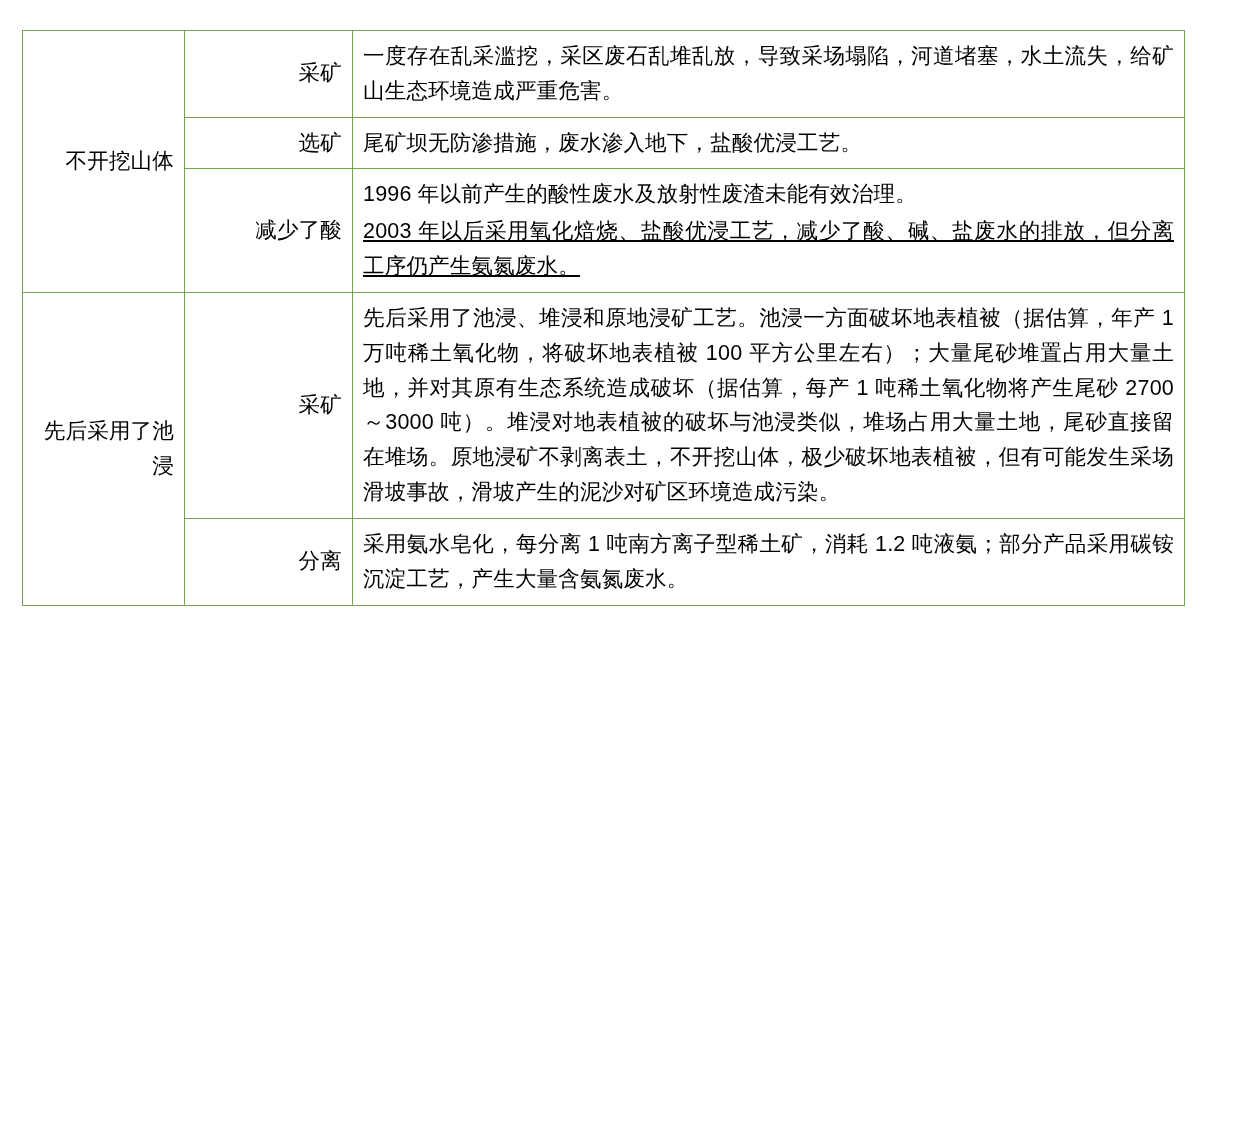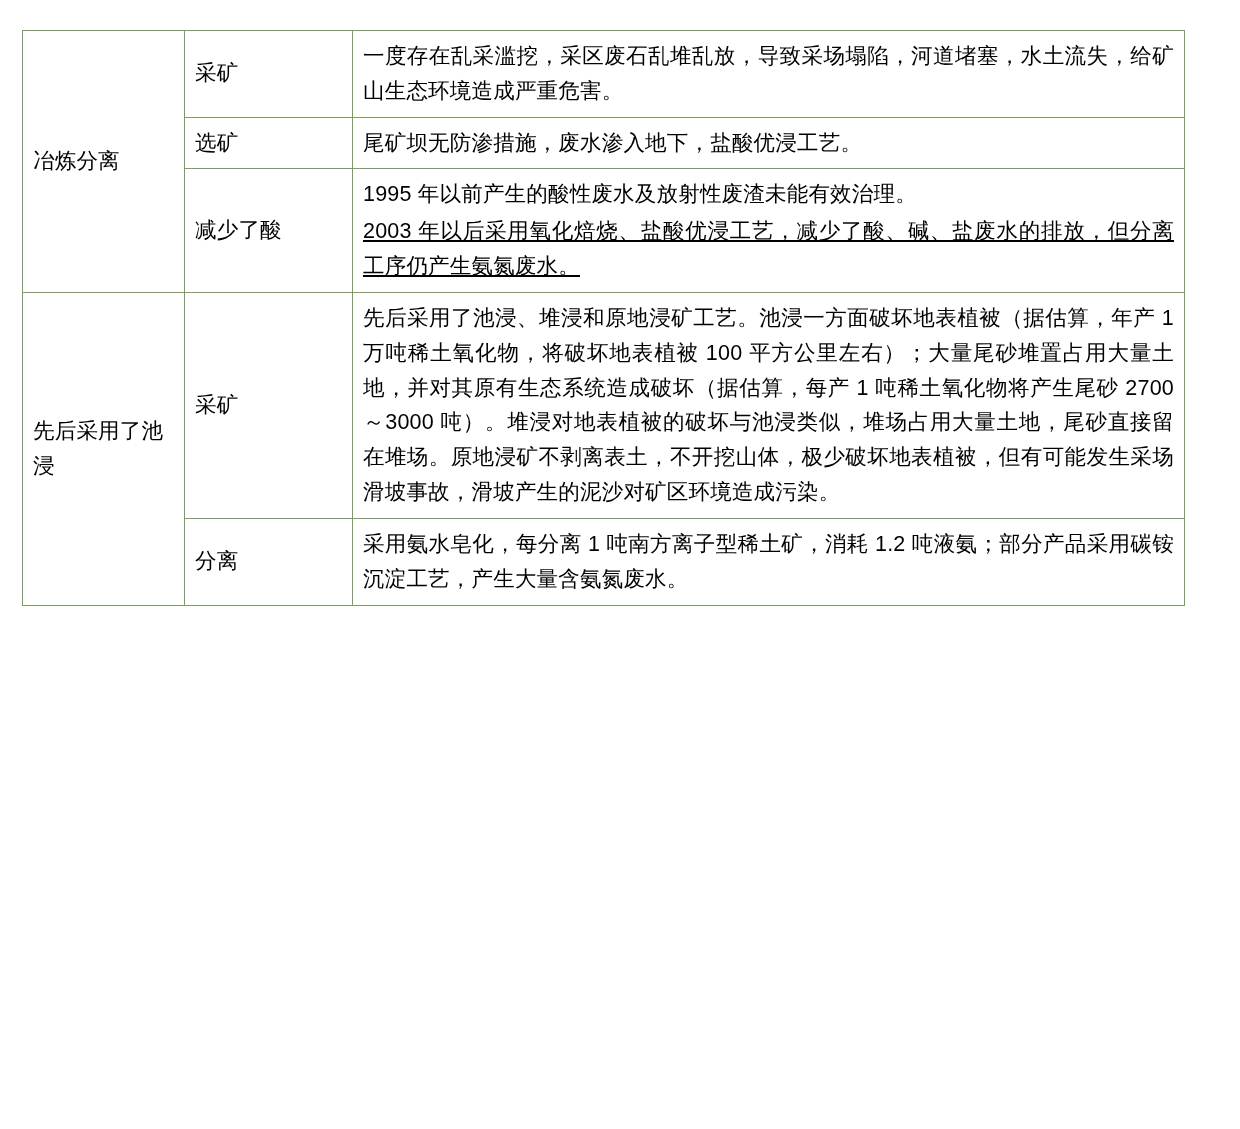--- a/index.html
+++ b/index.html
@@ -33,21 +33,21 @@
     font-size: 21.5px;
     line-height: 1.62;
     letter-spacing: 0.2px;
   }
   .col-mineral { width: 162px; }
   .col-stage   { width: 168px; }
   .col-desc    { width: 832px; }
 
   td.cell-mineral,
   td.cell-stage {
-    text-align: left;
+    text-align: right;
     font-size: 21.5px;
   }
   td.cell-desc {
     text-align: justify;
     text-justify: inter-ideograph;
     padding: 10px 14px 10px 12px;
     margin-left: 28px;
   }
   .cell-desc p {
     margin: 0;
@@ -68,21 +68,21 @@
   <table class="mine-table">
     <colgroup>
       <col class="col-mineral">
       <col class="col-stage">
       <col class="col-desc">
     </colgroup>
     <tbody>
 
       <tr>
         <td class="cell-mineral" rowspan="3">
-          <span class="mineral-wrap">冶炼分离</span>
+          <span class="mineral-wrap">不开挖山体</span>
         </td>
         <td class="cell-stage">
           <span>采矿</span>
         </td>
         <td class="cell-desc">
           <p>一度存在乱采滥挖，采区废石乱堆乱放，导致采场塌陷，河道堵塞，水土流失，给矿山生态环境造成严重危害。</p>
         </td>
       </tr>
 
       <tr>
@@ -92,21 +92,21 @@
         <td class="cell-desc">
           <p>尾矿坝无防渗措施，废水渗入地下，盐酸优浸工艺。</p>
         </td>
       </tr>
 
       <tr>
         <td class="cell-stage">
           <span>减少了酸</span>
         </td>
         <td class="cell-desc">
-          <p>1995 年以前产生的酸性废水及放射性废渣未能有效治理。</p>
+          <p>1996 年以前产生的酸性废水及放射性废渣未能有效治理。</p>
           <p>2003 年以后采用氧化焙烧、盐酸优浸工艺，减少了酸、碱、盐废水的排放，但分离工序仍产生氨氮废水。</p>
         </td>
       </tr>
 
       <tr>
         <td class="cell-mineral" rowspan="2">
           <span class="mineral-wrap">先后采用了池浸</span>
         </td>
         <td class="cell-stage">
           <span>采矿</span>

